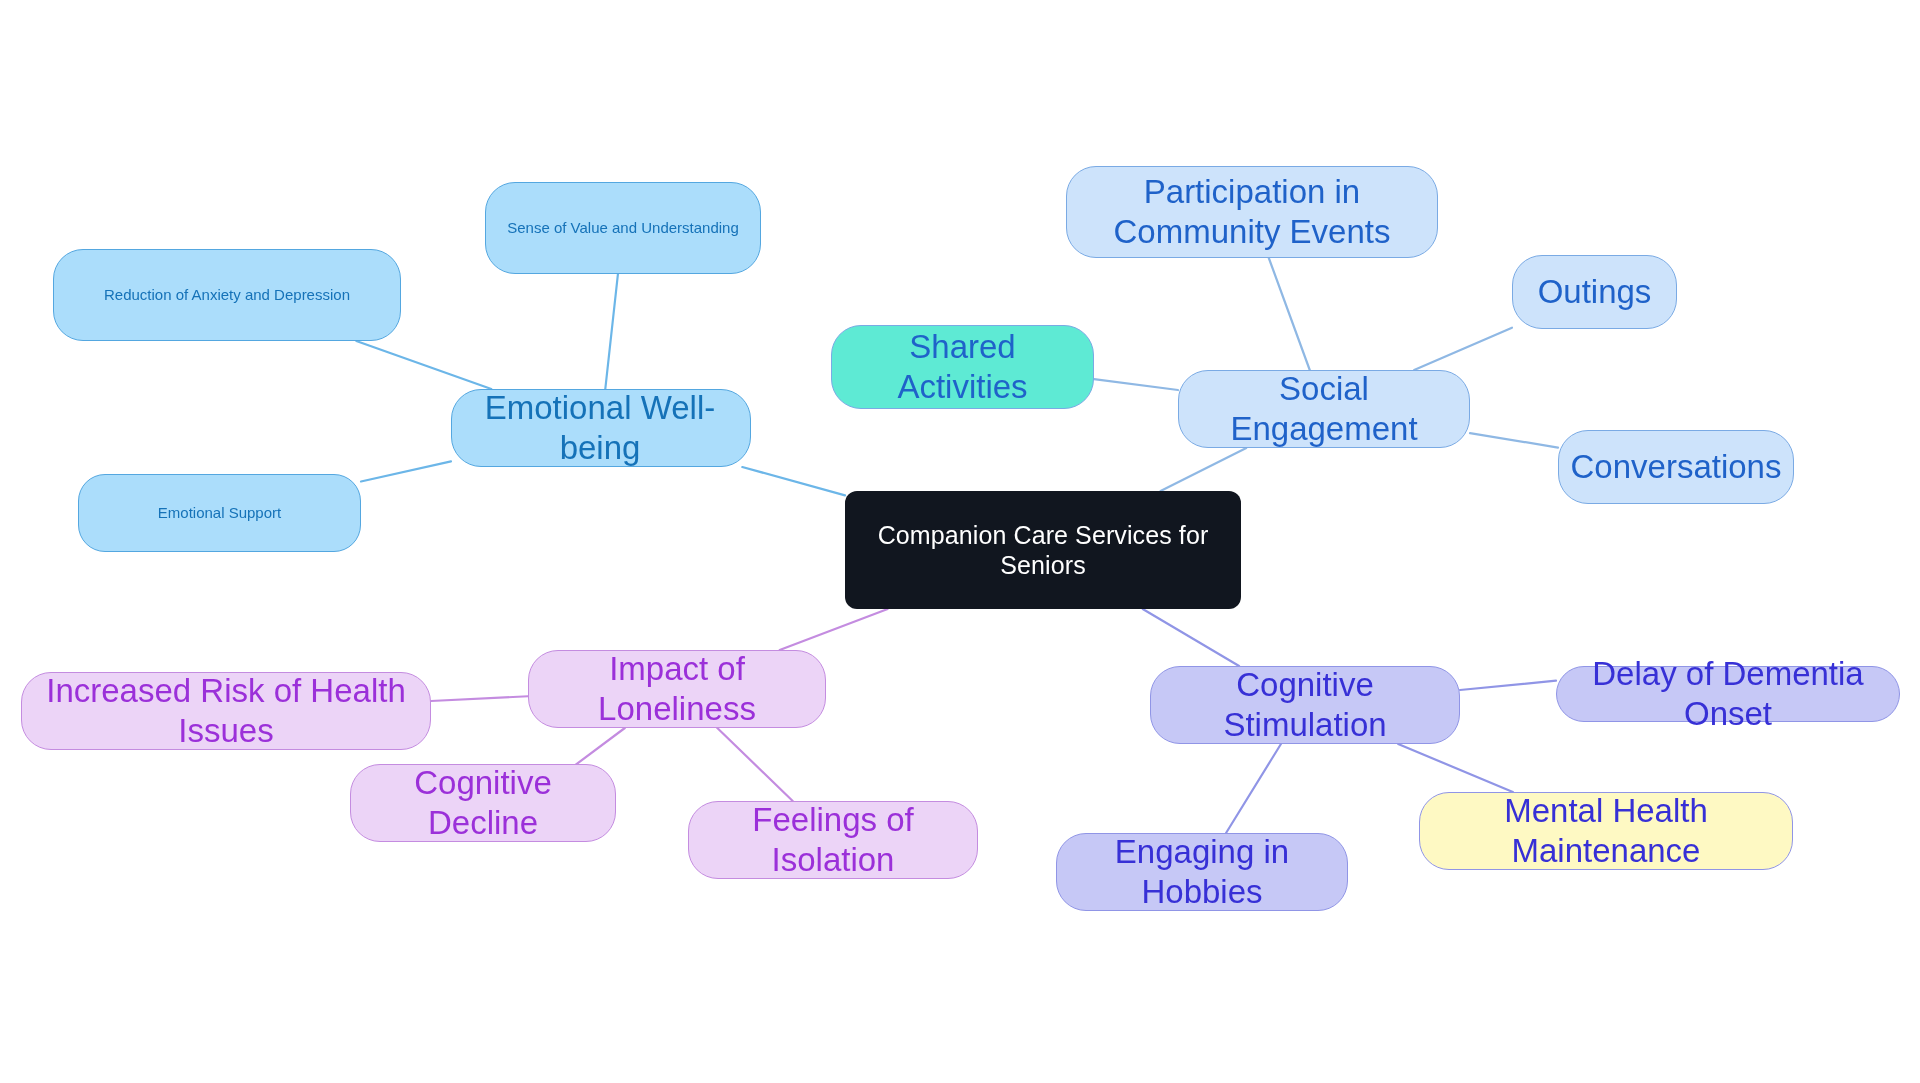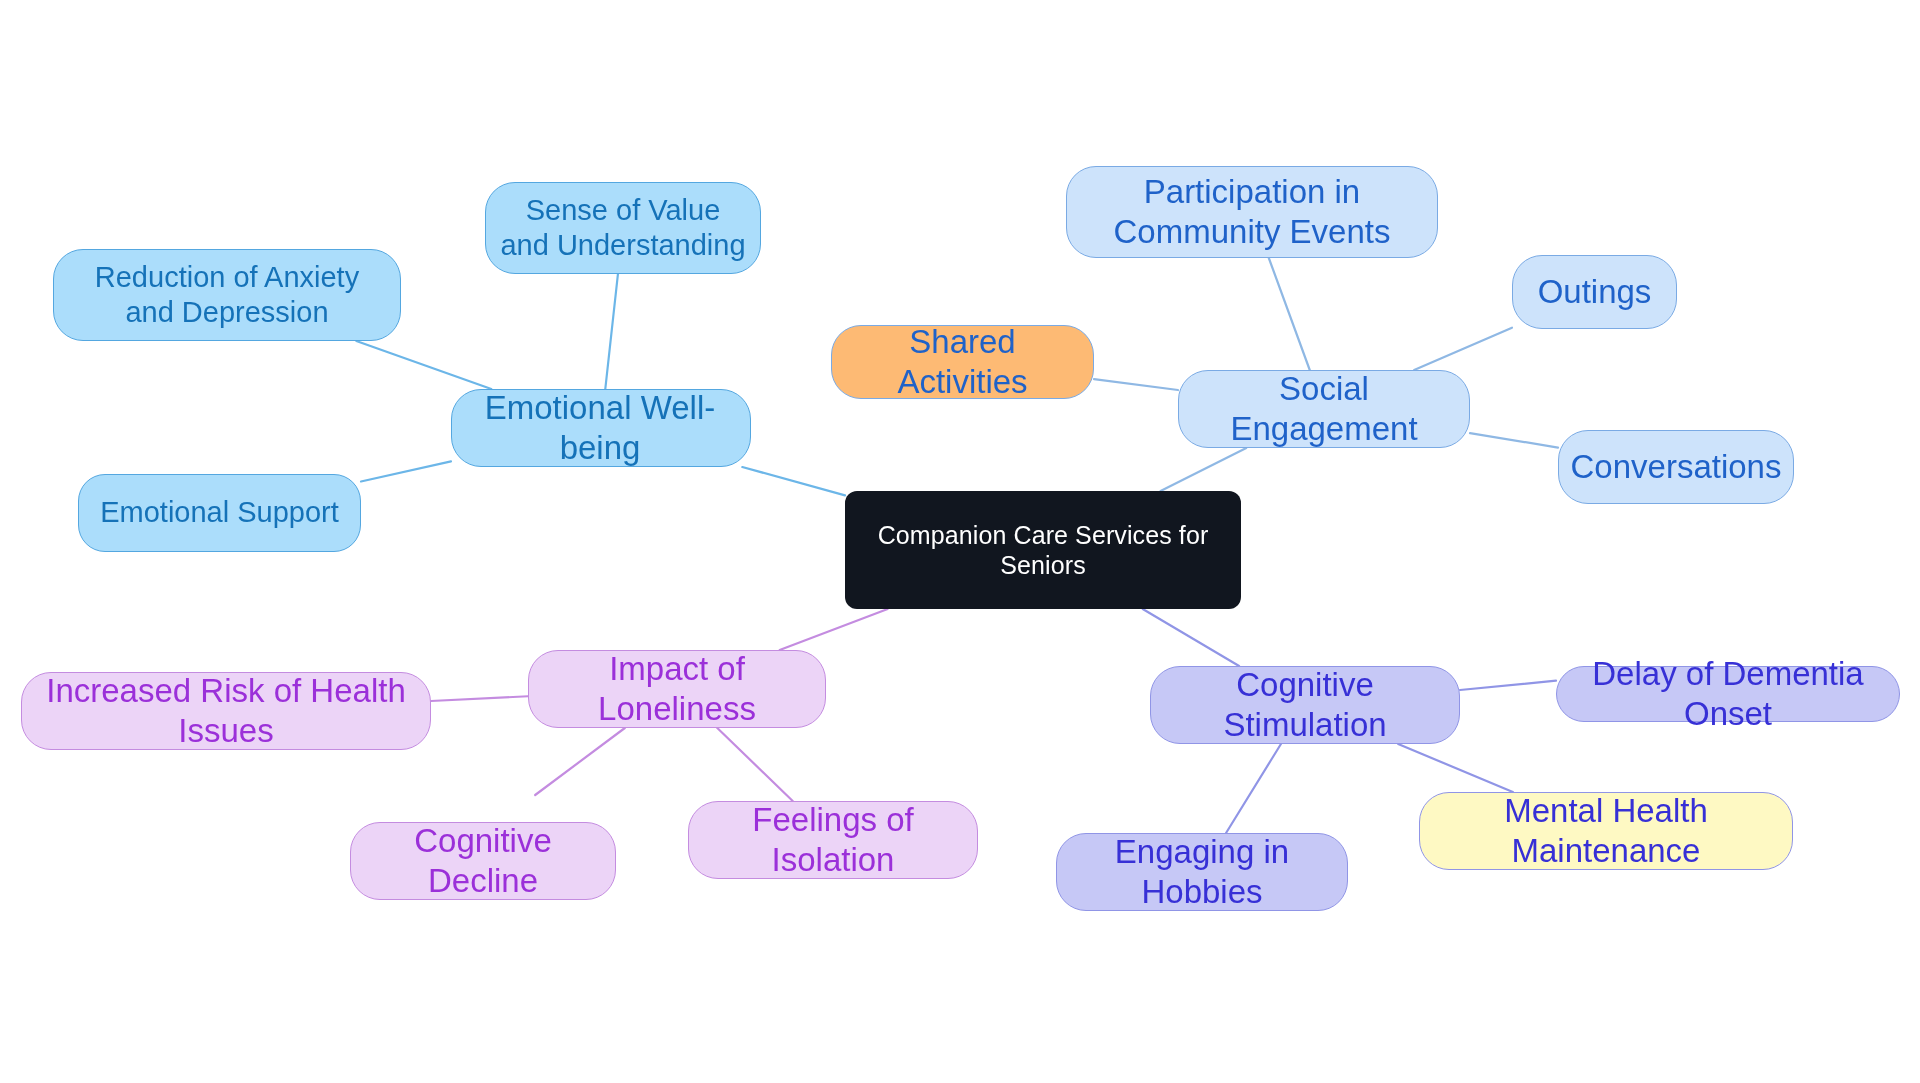--- a/index.html
+++ b/index.html
@@ -43,21 +43,21 @@
     white-space: pre-line;
   }
   .node.root {
     border-radius: 12px;
     border-width: 0;
     color: #ffffff;
     font-size: 25px;
     letter-spacing: 0.1px;
   }
   .node.lvl1 { font-size: 33px; }
-  .node.lvl2 { font-size: 29px; }
+  .node.lvl2 { font-size: 15px; text-align: right; }
 </style>
 </head>
 <body>
 
 <div id="canvas">
   <svg id="edge-layer" viewBox="0 0 1920 1083" xmlns="http://www.w3.org/2000/svg">
       <line x1="845" y1="495.34841628959276" x2="742.2950819672132" y2="467" stroke="#6cb6e8" stroke-width="2.2" stroke-linecap="round"></line>
       <line x1="1160.5815602836878" y1="491" x2="1246.276595744681" y2="448" stroke="#8fb8e4" stroke-width="2.2" stroke-linecap="round"></line>
       <line x1="887.6474820143885" y1="609" x2="779.6906474820144" y2="650" stroke="#c48ce0" stroke-width="2.2" stroke-linecap="round"></line>
       <line x1="1142.7290322580645" y1="609" x2="1239.0774193548386" y2="666" stroke="#9095e6" stroke-width="2.2" stroke-linecap="round"></line>
@@ -76,25 +76,25 @@
       <line x1="1280.9461077844312" y1="744" x2="1226.0538922155688" y2="833" stroke="#9095e6" stroke-width="2.2" stroke-linecap="round"></line>
     </svg>
   <div id="node-layer">
       <div class="node root" style="left: 845px; top: 491px; width: 396px; height: 118px; background: rgb(17, 22, 31); color: rgb(255, 255, 255);"><span>Companion Care Services for Seniors</span></div>
       <div class="node lvl1" style="left: 451px; top: 389px; width: 300px; height: 78px; background: rgb(171, 221, 251); color: rgb(21, 114, 184); border-color: rgb(84, 167, 224); padding-left: 12px;"><span>Emotional Well-being</span></div>
       <div class="node lvl2" style="left: 53px; top: 249px; width: 348px; height: 92px; background: rgb(171, 221, 251); color: rgb(21, 114, 184); border-color: rgb(84, 167, 224);"><span>Reduction of Anxiety and Depression</span></div>
       <div class="node lvl2" style="left: 485px; top: 182px; width: 276px; height: 92px; background: rgb(171, 221, 251); color: rgb(21, 114, 184); border-color: rgb(84, 167, 224);"><span>Sense of Value and Understanding</span></div>
       <div class="node lvl2" style="left: 78px; top: 474px; width: 283px; height: 78px; background: rgb(171, 221, 251); color: rgb(21, 114, 184); border-color: rgb(84, 167, 224); border-radius: 27px;"><span>Emotional Support</span></div>
       <div class="node lvl1" style="left: 1178px; top: 370px; width: 292px; height: 78px; background: rgb(205, 227, 251); color: rgb(31, 98, 201); border-color: rgb(122, 170, 228);"><span>Social Engagement</span></div>
       <div class="node lvl1" style="left: 1066px; top: 166px; width: 372px; height: 92px; background: rgb(205, 227, 251); color: rgb(31, 98, 201); border-color: rgb(122, 170, 228);"><span>Participation in Community Events</span></div>
-      <div class="node lvl1" style="left: 831px; top: 325px; width: 263px; height: 74px; background: #fdba74; color: rgb(31, 98, 201); border-color: rgb(122, 170, 228);"><span>Shared Activities</span></div>
+      <div class="node lvl1" style="left: 831px; top: 325px; width: 263px; height: 84px; background: #5eead4; color: rgb(31, 98, 201); border-color: rgb(122, 170, 228);"><span>Shared Activities</span></div>
       <div class="node lvl1" style="left: 1512px; top: 255px; width: 165px; height: 74px; background: rgb(205, 227, 251); color: rgb(31, 98, 201); border-color: rgb(122, 170, 228);"><span>Outings</span></div>
       <div class="node lvl1" style="left: 1558px; top: 430px; width: 236px; height: 74px; background: rgb(205, 227, 251); color: rgb(31, 98, 201); border-color: rgb(122, 170, 228);"><span>Conversations</span></div>
       <div class="node lvl1" style="left: 528px; top: 650px; width: 298px; height: 78px; background: rgb(236, 212, 247); color: rgb(155, 48, 217); border-color: rgb(196, 140, 224);"><span>Impact of Loneliness</span></div>
       <div class="node lvl1" style="left: 21px; top: 672px; width: 410px; height: 78px; background: rgb(236, 212, 247); color: rgb(155, 48, 217); border-color: rgb(196, 140, 224);"><span>Increased Risk of Health Issues</span></div>
-      <div class="node lvl1" style="left: 350px; top: 822px; width: 266px; height: 78px; background: rgb(236, 212, 247); color: rgb(155, 48, 217); border-color: rgb(196, 140, 224);"><span>Cognitive Decline</span></div>
+      <div class="node lvl1" style="left: 350px; top: 764px; width: 266px; height: 78px; background: rgb(236, 212, 247); color: rgb(155, 48, 217); border-color: rgb(196, 140, 224);"><span>Cognitive Decline</span></div>
       <div class="node lvl1" style="left: 688px; top: 801px; width: 290px; height: 78px; background: rgb(236, 212, 247); color: rgb(155, 48, 217); border-color: rgb(196, 140, 224);"><span>Feelings of Isolation</span></div>
       <div class="node lvl1" style="left: 1150px; top: 666px; width: 310px; height: 78px; background: rgb(198, 200, 246); color: rgb(55, 48, 214); border-color: rgb(144, 149, 230);"><span>Cognitive Stimulation</span></div>
       <div class="node lvl1" style="left: 1556px; top: 625px; width: 344px; height: 56px; background: rgb(198, 200, 246); color: rgb(55, 48, 214); border-color: rgb(144, 149, 230); margin-top: 41px;"><span>Delay of Dementia Onset</span></div>
       <div class="node lvl1" style="left: 1419px; top: 792px; width: 374px; height: 78px; background: #fef9c3; color: rgb(55, 48, 214); border-color: rgb(144, 149, 230);"><span>Mental Health Maintenance</span></div>
       <div class="node lvl1" style="left: 1056px; top: 833px; width: 292px; height: 78px; background: rgb(198, 200, 246); color: rgb(55, 48, 214); border-color: rgb(144, 149, 230);"><span>Engaging in Hobbies</span></div>
     </div>
 </div>
 
 </body></html>

